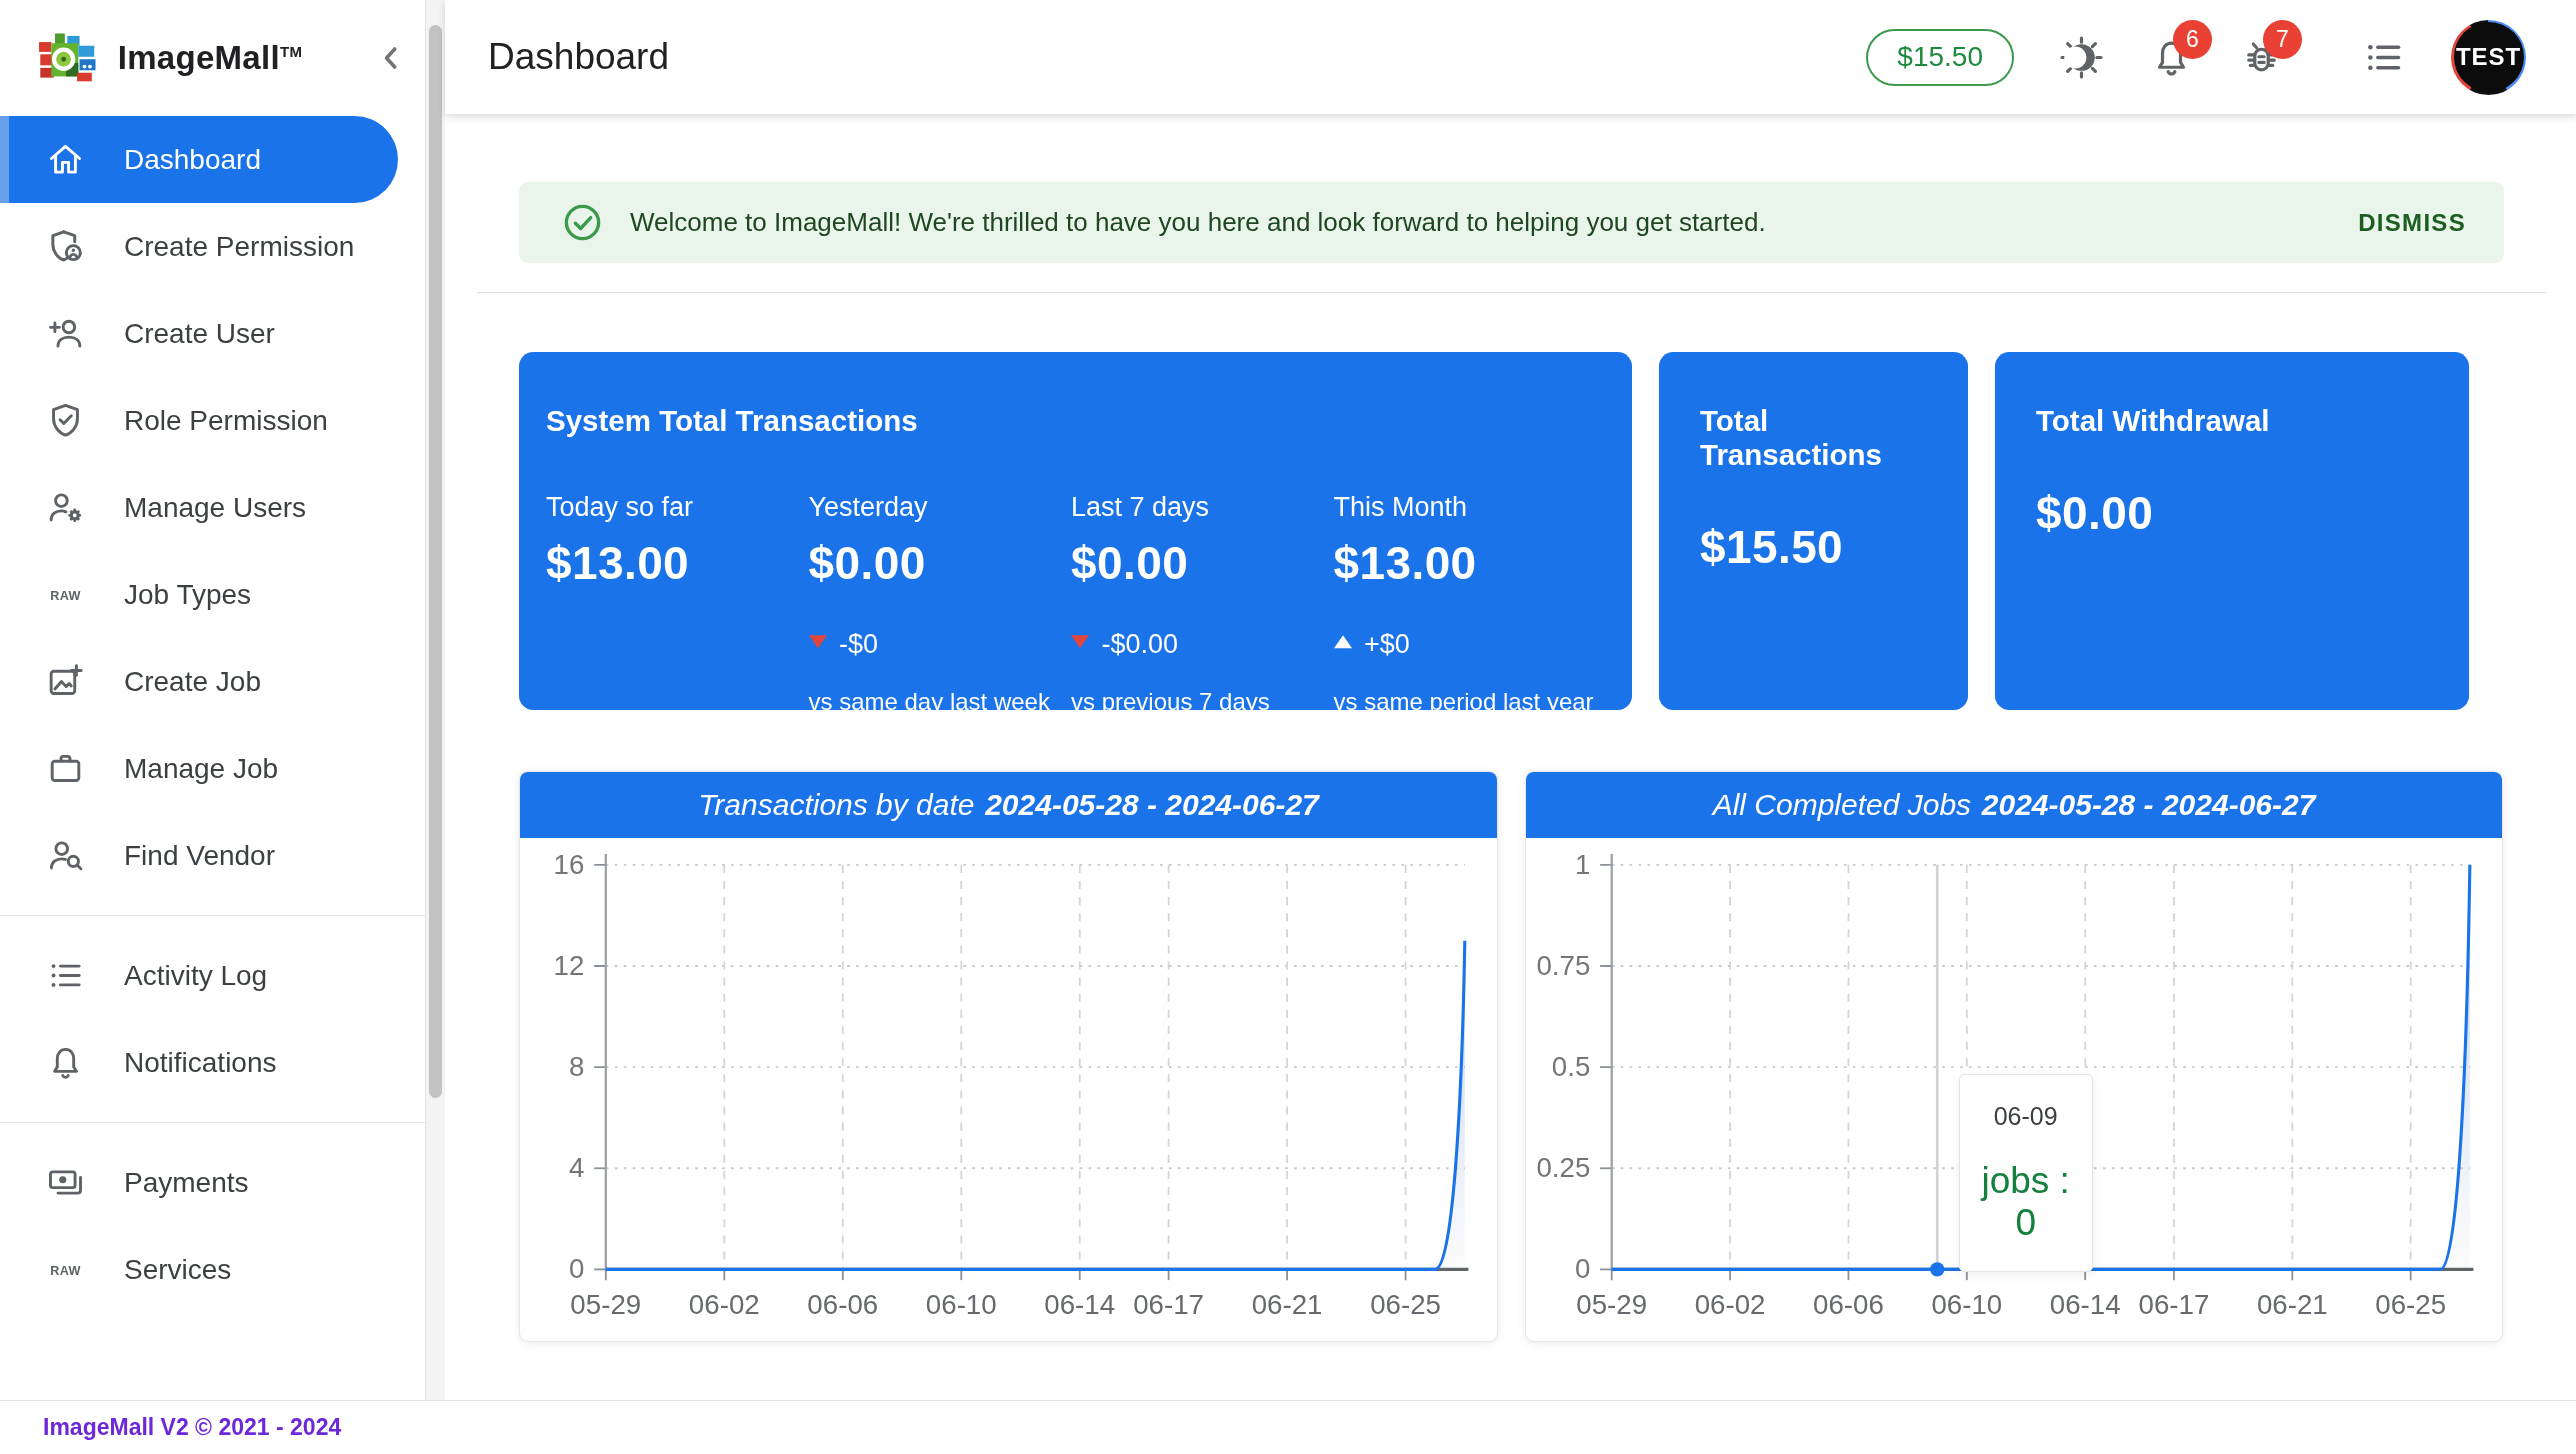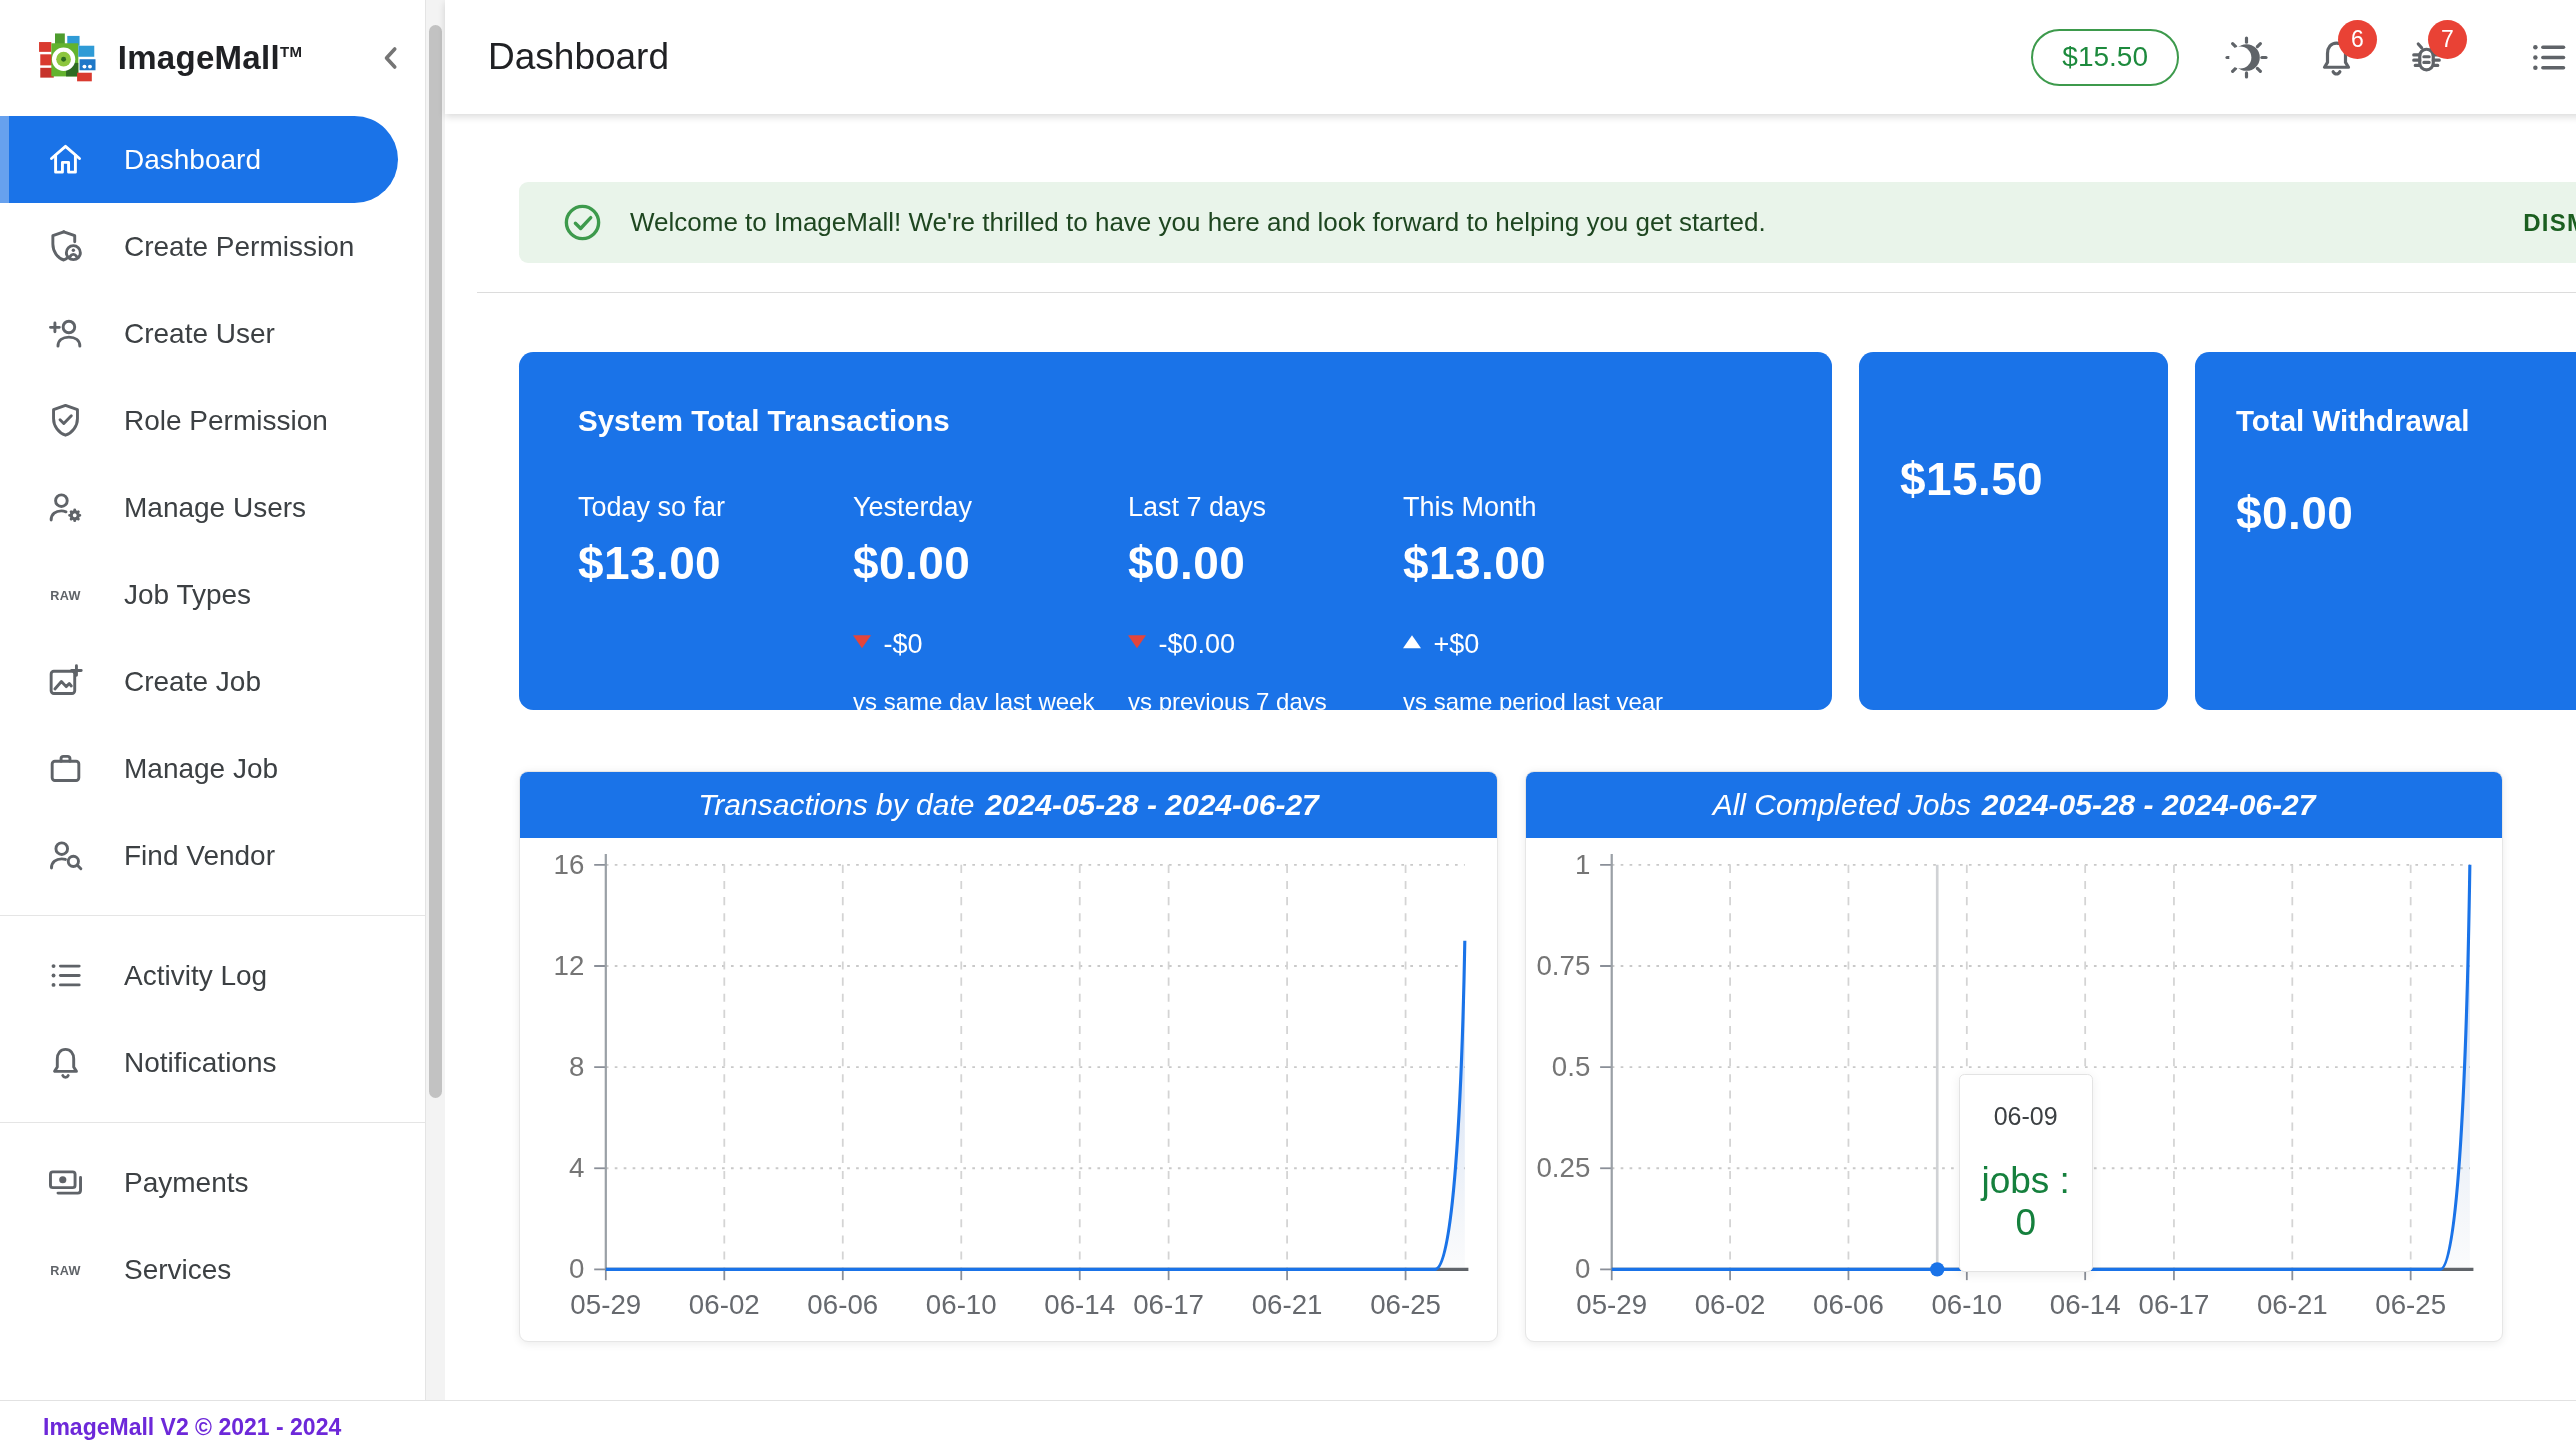--- a/index.html
+++ b/index.html
@@ -59,21 +59,21 @@
             border-radius:9px; padding:0 38px 0 41px; }
   .banner .chk { width:45px; height:45px; color:#3d9a4c; margin-right:25px; flex:0 0 45px; }
   .banner .msg { font-size:26px; color:#1e4620; }
   .banner .dismiss { margin-left:auto; font-size:24px; font-weight:700; letter-spacing:1.3px;
                      color:#1b5e20; cursor:pointer; }
   .rule { border:none; border-top:1.8px solid #dcdcdc; margin:29px -42px 0 -42px; }
 
   
   .cards-row { display:flex; gap:27px; margin-top:59px; }
   .bcard { background:#1a73e8; border-radius:14.3px; color:#fff; height:358px; }
-  .sys-card { width:1313px; padding:52px 36px 0 59px; }
+  .sys-card { width:1113px; padding:52px 36px 0 27px; }
   .sys-title { font-size:29.5px; font-weight:700; margin-bottom:54px; }
   .sys-cols { display:flex; }
   .sys-col { width:275px; }
   .sys-label { font-size:27px; margin-bottom:12.5px; }
   .sys-value { font-size:46px; font-weight:700; letter-spacing:0.4px; }
   .sys-delta { display:flex; align-items:center; margin-top:39px; font-size:27px; height:32px; }
   .tri { width:0; height:0; margin-right:12.5px; transform:translateY(-2.7px); }
   .tri.down { border-left:9.8px solid transparent; border-right:9.8px solid transparent; border-top:13.4px solid #e2453c; }
   .tri.up   { border-left:9.8px solid transparent; border-right:9.8px solid transparent; border-bottom:13.4px solid #fff; }
   .sys-caption { font-size:24px; margin-top:27px; }
@@ -387,20 +387,21 @@
               <div class="sys-delta">
                   <span class="tri up"></span>
                   <span>+$0</span>
                 </div>
               <div class="sys-caption">vs same period last year</div>
             </div>
           </div>
         </div>
 
         <div class="bcard mini-card w1">
+          <div class="mini-title">Total Transactions</div>
           <div class="mini-value">$15.50</div>
         </div>
 
         <div class="bcard mini-card w2">
           <div class="mini-title">Total Withdrawal</div>
           <div class="mini-value">$0.00</div>
         </div>
       </div>
 
       <div class="charts-row">

